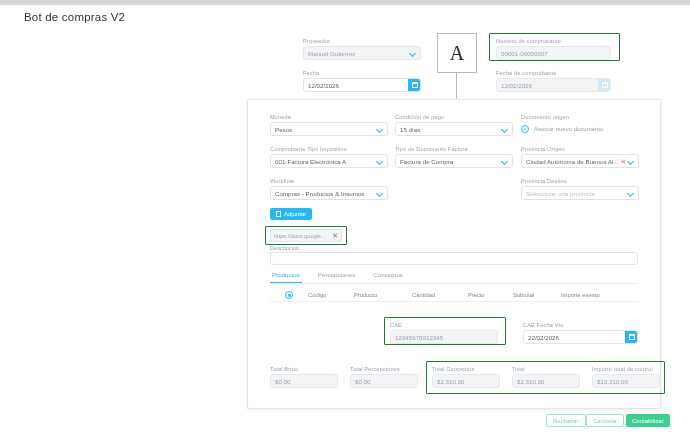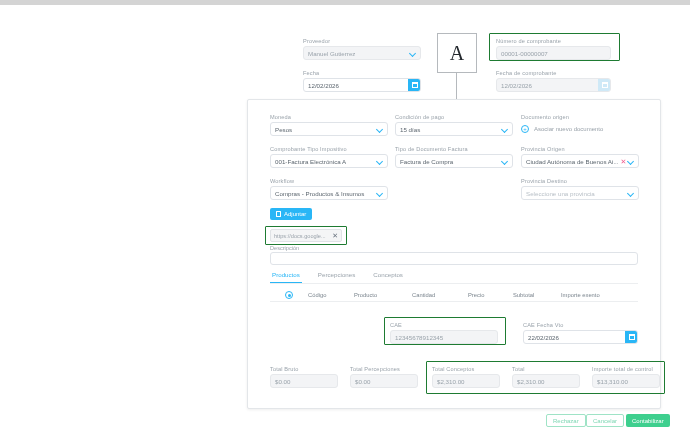--- a/index.html
+++ b/index.html
@@ -98,20 +98,21 @@
   .fbtn.ghost { border:1px solid #9fe3c6; color:#7fd7b4; background:#fff; }
   .fbtn.solid { background:#3ecf8e; color:#fff; }
 </style>
 </head>
 <body>
 
 <div id="app">
 
   <div class="topbar"></div>
 
+  <div class="page-title">Bot de compras V2</div>
 
   <div class="fld" style="left:303px; top:38px; width:118px;">
     <span class="lbl">Proveedor</span>
     <div class="ctl disabled">
       <span class="val">Manuel Gutierrez</span>
       <span class="chev"></span>
     </div>
   </div>
 
   <div class="fld" style="left:303px; top:70px; width:118px;">

